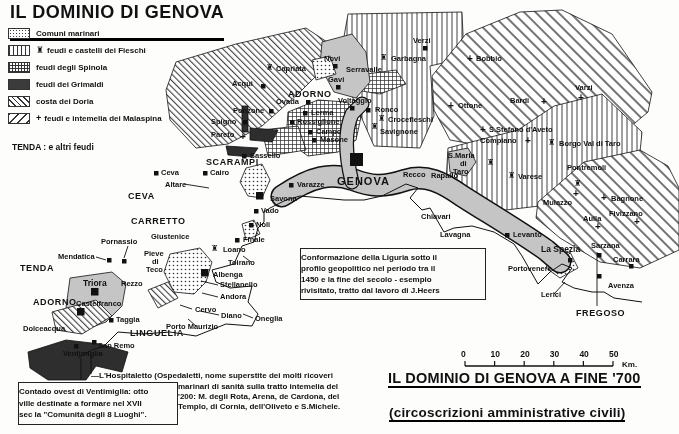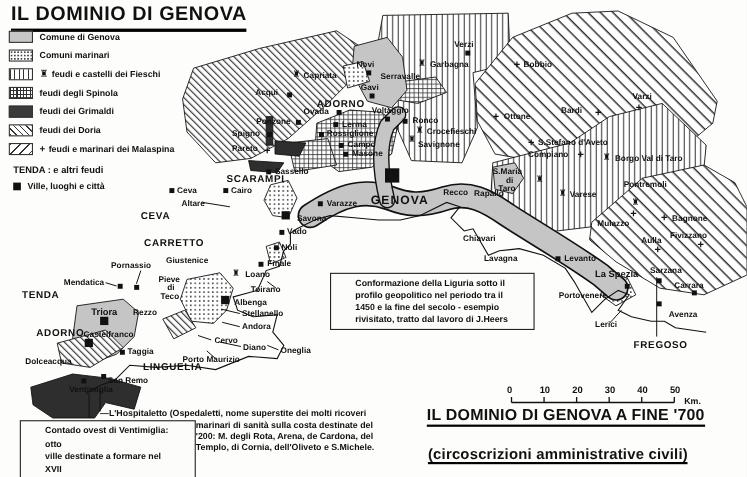--- a/index.html
+++ b/index.html
@@ -1,42 +1,42 @@
 <!DOCTYPE html>
 <html><head>
 <meta charset="utf-8">
 <style>
   html,body{margin:0;padding:0;background:#e8e8e6;}
   .page{position:relative;width:679px;height:434px;background:#fdfdfc;overflow:hidden;
         font-family:"Liberation Sans","DejaVu Sans",sans-serif;color:#111;}
   .page *{box-sizing:border-box;}
   
   .main-title{position:absolute;left:10px;top:2px;font-size:18px;font-weight:bold;
-      letter-spacing:.5px;border-bottom:3px solid #000;padding-bottom:4px;line-height:20px;}
+      letter-spacing:.5px;border-bottom:3px solid #000;padding-bottom:16px;line-height:20px;}
   
   .legend{position:absolute;left:8px;top:27px;width:190px;font-size:8px;font-weight:bold;}
   .lrow{display:flex;align-items:center;margin-bottom:5px;height:12px;}
   .sw{width:22px;height:11px;border:1px solid #333;margin-right:6px;flex:0 0 auto;background:#fff;}
   .sw-gray{background:#c7c7c7;}
   .sw-dark{background:#3b3b3b;}
   .sw-dots{background-image:radial-gradient(#444 .8px,transparent .9px);background-size:3px 3px;}
   .sw-vlines{background-image:repeating-linear-gradient(90deg,#333 0,#333 1px,transparent 1px,transparent 4px);}
   .sw-grid{background-image:repeating-linear-gradient(0deg,#333 0,#333 1px,transparent 1px,transparent 3px),
            repeating-linear-gradient(90deg,#333 0,#333 1px,transparent 1px,transparent 3px);}
   .sw-diag{background-image:repeating-linear-gradient(45deg,#333 0,#333 1px,transparent 1px,transparent 4px);}
   .sw-diagwide{background-image:repeating-linear-gradient(135deg,#333 0,#333 1.2px,transparent 1.2px,transparent 6px);}
   .lic{font-size:9px;margin-right:3px;line-height:9px;flex:0 0 auto;}
   .lbl{line-height:9px;}
-  .tenda-note{margin:8px 0 4px 4px;font-size:8.5px;font-weight:bold;}
+  .tenda-note{margin:18px 0 4px 4px;font-size:8.5px;font-weight:bold;}
   .villesq{width:7px;height:7px;background:#111;margin:0 6px 0 4px;flex:0 0 auto;}
   
   svg.map{position:absolute;left:0;top:0;}
   
   .notebox{position:absolute;border:1px solid #222;background:#fcfcfb;font-size:8px;
-      font-weight:bold;line-height:11px;padding:3px 22px;}
+      font-weight:bold;line-height:11px;padding:3px 0;}
   .heers{left:300px;top:248px;width:186px;}
   .contado{left:18px;top:382px;width:160px;line-height:11.5px;}
   .hosp1{position:absolute;left:91px;top:371px;font-size:8px;font-weight:bold;white-space:nowrap;text-align:center;}
   .hosp1::before{content:"—";}
   .hosprest{position:absolute;left:178px;top:382px;font-size:8px;font-weight:bold;line-height:10px;white-space:nowrap;}
   
   .ftitle{position:absolute;left:388px;top:370px;font-size:14.5px;font-weight:bold;
       letter-spacing:.2px;border-bottom:2.5px solid #000;line-height:16px;}
   .fsub{position:absolute;left:389px;top:390px;font-size:13.5px;font-weight:bold;
       letter-spacing:.2px;border-bottom:2.5px solid #000;line-height:15px;margin-top:15px;}
@@ -276,71 +276,63 @@
         <line x1="613" y1="361" x2="613" y2="366" stroke="#111" stroke-width="1.2"></line>
         <text x="609" y="357" font-size="8.5" font-weight="bold" fill="#111">50</text>
         <text x="622" y="367" font-size="8" font-weight="bold" fill="#111">Km.</text>
       </g>
   </svg>
 
   <div class="main-title">IL DOMINIO DI GENOVA</div>
 
   <div class="legend" id="legend">
       <div class="lrow">
-        <span class="sw sw-gray"></span>
-        <span class="lbl">Comune di Genova</span>
-      </div>
-      <div class="lrow">
         <span class="sw sw-dots"></span>
         <span class="lbl">Comuni marinari</span>
       </div>
       <div class="lrow">
         <span class="sw sw-vlines"></span>
         <span class="lic">♜</span>
         <span class="lbl">feudi e castelli dei Fieschi</span>
       </div>
       <div class="lrow">
         <span class="sw sw-grid"></span>
         <span class="lbl">feudi degli Spinola</span>
       </div>
       <div class="lrow">
         <span class="sw sw-dark"></span>
         <span class="lbl">feudi dei Grimaldi</span>
       </div>
       <div class="lrow">
         <span class="sw sw-diag"></span>
-        <span class="lbl">feudi dei Doria</span>
+        <span class="lbl">costa dei Doria</span>
       </div>
       <div class="lrow">
         <span class="sw sw-diagwide"></span>
         <span class="lic" style="font-weight: bold;">+</span>
-        <span class="lbl">feudi e marinari dei Malaspina</span>
+        <span class="lbl">feudi e intemelia dei Malaspina</span>
       </div>
       <div class="tenda-note">TENDA : e altri feudi</div>
-      <div class="lrow">
-        <span class="villesq"></span>
-        <span class="lbl">Ville, luoghi e città</span>
-      </div>
     </div>
 
   <div class="notebox heers" id="heersbox">
       <div>Conformazione della Liguria sotto il</div>
       <div>profilo geopolitico nel periodo tra il</div>
       <div>1450 e la fine del secolo - esempio</div>
       <div>rivisitato, tratto dal lavoro di J.Heers</div>
     </div>
 
   <div class="notebox contado" id="contadobox">
       <div>Contado ovest di Ventimiglia: otto</div>
       <div>ville destinate a formare nel XVII</div>
       <div>sec la "Comunità degli 8 Luoghi".</div>
     </div>
 
   <div class="hosp1">L'Hospitaletto (Ospedaletti, nome superstite dei molti ricoveri</div>
   <div class="hosprest" id="hosprest">
-      <div>marinari di sanità sulla costa destinate del</div>
+      <div>marinari di sanità sulla tratto intemelia del</div>
       <div>'200: M. degli Rota, Arena, de Cardona, del</div>
       <div>Templo, di Cornia, dell'Oliveto e S.Michele.</div>
     </div>
 
   <div class="ftitle">IL DOMINIO DI GENOVA A FINE '700</div>
   <div class="fsub">(circoscrizioni amministrative civili)</div>
 </div>
 
 </body></html>

